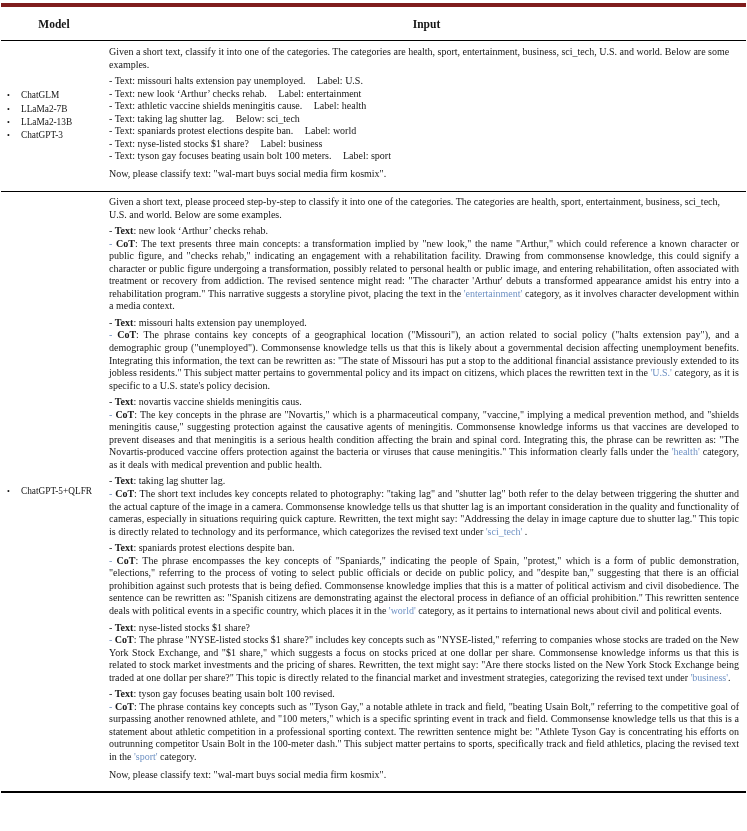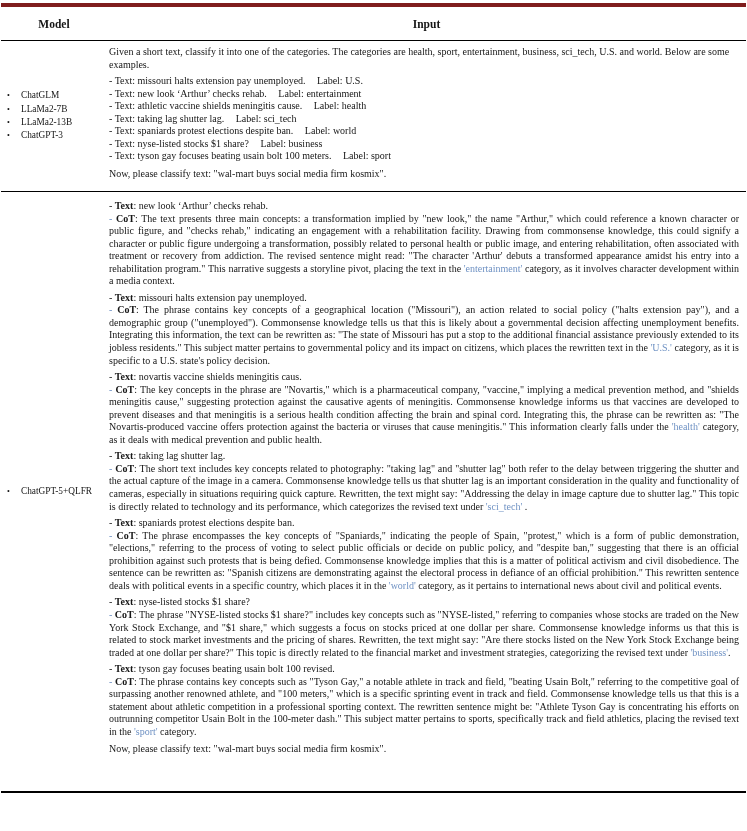--- a/index.html
+++ b/index.html
@@ -93,21 +93,21 @@
           <p class="ex-line">
     <span class="main">- Text: new look ‘Arthur’ checks rehab.</span>
     <span class="lab">Label: entertainment</span>
   </p>
           <p class="ex-line">
     <span class="main">- Text: athletic vaccine shields meningitis cause.</span>
     <span class="lab">Label: health</span>
   </p>
           <p class="ex-line">
     <span class="main">- Text: taking lag shutter lag.</span>
-    <span class="lab">Label: sci_tech</span>
+    <span class="lab">Below: sci_tech</span>
   </p>
           <p class="ex-line">
     <span class="main">- Text: spaniards protest elections despite ban.</span>
     <span class="lab">Label: world</span>
   </p>
           <p class="ex-line">
     <span class="main">- Text: nyse-listed stocks $1 share?</span>
     <span class="lab">Label: business</span>
   </p>
           <p class="ex-line">
@@ -122,20 +122,21 @@
   <div class="trow r2">
     <div class="col-model">
       <div class="model-list">
           <div class="model-item">
     <span class="bullet">•</span>
     <span class="model-name">ChatGPT-5+QLFR</span>
   </div>
         </div>
     </div>
     <div class="col-input">
+      <p class="intro">Given a short text, please proceed step-by-step to classify it into one of the categories. The categories are health, sport, entertainment, business, sci_tech, U.S. and world. Below are some examples.</p>
       <div class="ex-list">
           <div class="cot-block">
     <p class="text-line">
       <span class="dash">- </span><span class="key">Text</span><span class="colon">: </span><span class="tcontent">new look ‘Arthur’ checks rehab.</span>
     </p>
     <p class="cot-par">
       <span class="dash blue">- </span><span class="key">CoT</span><span class="colon">: </span><span class="pre">The text presents three main concepts: a transformation implied by "new look," the name "Arthur," which could reference a known character or public figure, and "checks rehab," indicating an engagement with a rehabilitation facility. Drawing from commonsense knowledge, this could signify a character or public figure undergoing a transformation, possibly related to personal health or public image, and entering rehabilitation, often associated with treatment or recovery from addiction. The revised sentence might read: "The character 'Arthur' debuts a transformed appearance amidst his entry into a rehabilitation program." This narrative suggests a storyline pivot, placing the text in the </span><span class="cat">'entertainment'</span><span class="post"> category, as it involves character development within a media context.</span>
     </p>
   </div>
           <div class="cot-block">

